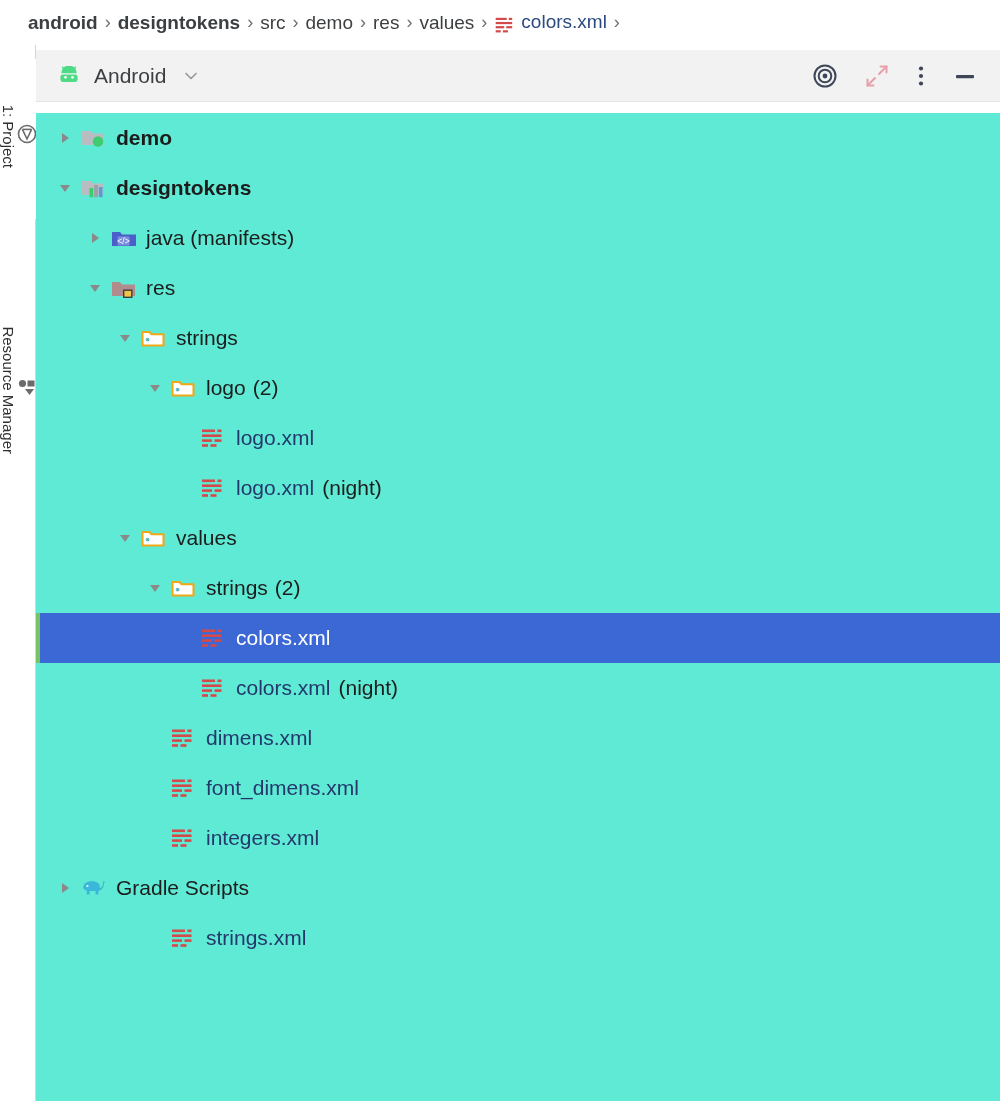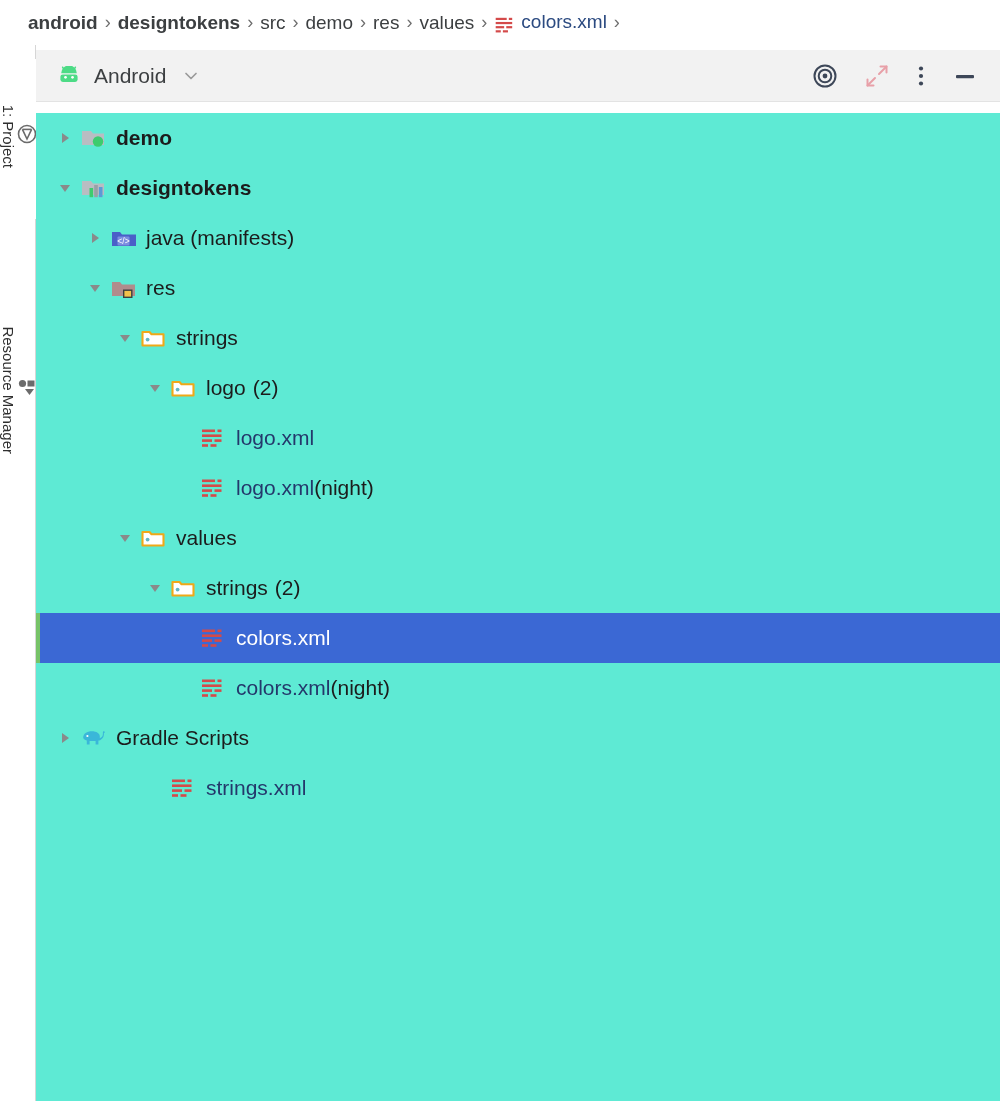--- a/index.html
+++ b/index.html
@@ -71,21 +71,21 @@
   .sel-stripe {
     position: absolute; left: 0; top: 0; width: 4px; height: 100%;
     background: #77c368;
   }
   .arrow { width: 26px; display: flex; align-items: center; justify-content: center; flex: 0 0 26px; }
   .arrow-spacer { width: 26px; flex: 0 0 26px; }
   .node-icon { width: 30px; display: flex; align-items: center; justify-content: center; flex: 0 0 30px; margin-right: 8px; }
   .node-label { color: #1c1c1c; }
   .node-label.bold { font-weight: bold; }
   .node-label.file { color: #24386b; }
-  .node-suffix { color: #1c1c1c; }
+  .node-suffix { color: #1c1c1c; margin-left: 8px; }
   .count { color: #1c1c1c; margin-left: 7px; }
 </style>
 </head>
 <body>
 
 <div class="breadcrumb" id="breadcrumb">
     <span class="crumb bold"><span>android</span></span>
     <span class="crumb-sep">›</span>
     <span class="crumb bold"><span>designtokens</span></span>
     <span class="crumb-sep">›</span>
@@ -382,20 +382,74 @@
             <rect x="14.5" y="14.3" width="7" height="2.6"></rect>
             <rect x="2" y="19.2" width="6" height="2.6"></rect>
             <rect x="10.5" y="19.2" width="6" height="2.6"></rect>
           </g>
         </svg>
       </div>
       <span class="node-label file">colors.xml</span>
       <span class="node-suffix">(night)</span>
     </div>
     <div class="row">
+      <div style="width: 106px; flex: 0 0 106px;"></div>
+      <div class="arrow-spacer"></div>
+      <div class="node-icon">
+        <svg width="26" height="26" viewBox="0 0 26 26">
+          <g fill="#d44a4a">
+            <rect x="2" y="4.5" width="13" height="2.6"></rect>
+            <rect x="17.5" y="4.5" width="4" height="2.6"></rect>
+            <rect x="2" y="9.4" width="19.5" height="2.6"></rect>
+            <rect x="2" y="14.3" width="10" height="2.6"></rect>
+            <rect x="14.5" y="14.3" width="7" height="2.6"></rect>
+            <rect x="2" y="19.2" width="6" height="2.6"></rect>
+            <rect x="10.5" y="19.2" width="6" height="2.6"></rect>
+          </g>
+        </svg>
+      </div>
+      <span class="node-label file">dimens.xml</span>
+    </div>
+    <div class="row">
+      <div style="width: 106px; flex: 0 0 106px;"></div>
+      <div class="arrow-spacer"></div>
+      <div class="node-icon">
+        <svg width="26" height="26" viewBox="0 0 26 26">
+          <g fill="#d44a4a">
+            <rect x="2" y="4.5" width="13" height="2.6"></rect>
+            <rect x="17.5" y="4.5" width="4" height="2.6"></rect>
+            <rect x="2" y="9.4" width="19.5" height="2.6"></rect>
+            <rect x="2" y="14.3" width="10" height="2.6"></rect>
+            <rect x="14.5" y="14.3" width="7" height="2.6"></rect>
+            <rect x="2" y="19.2" width="6" height="2.6"></rect>
+            <rect x="10.5" y="19.2" width="6" height="2.6"></rect>
+          </g>
+        </svg>
+      </div>
+      <span class="node-label file">font_dimens.xml</span>
+    </div>
+    <div class="row">
+      <div style="width: 106px; flex: 0 0 106px;"></div>
+      <div class="arrow-spacer"></div>
+      <div class="node-icon">
+        <svg width="26" height="26" viewBox="0 0 26 26">
+          <g fill="#d44a4a">
+            <rect x="2" y="4.5" width="13" height="2.6"></rect>
+            <rect x="17.5" y="4.5" width="4" height="2.6"></rect>
+            <rect x="2" y="9.4" width="19.5" height="2.6"></rect>
+            <rect x="2" y="14.3" width="10" height="2.6"></rect>
+            <rect x="14.5" y="14.3" width="7" height="2.6"></rect>
+            <rect x="2" y="19.2" width="6" height="2.6"></rect>
+            <rect x="10.5" y="19.2" width="6" height="2.6"></rect>
+          </g>
+        </svg>
+      </div>
+      <span class="node-label file">integers.xml</span>
+    </div>
+    <div class="row">
       <div style="width: 16px; flex: 0 0 16px;"></div>
       <div class="arrow">
         <svg width="16" height="16" viewBox="0 0 16 16">
           <polygon points="5,3 12,8 5,13" fill="#8a8a8a"></polygon>
         </svg>
       </div>
       <div class="node-icon">
         <svg width="26" height="26" viewBox="0 0 26 26">
           <g fill="#3ab7d9">
             <path d="M3.2 12.5 C3.2 8.6 7 6.2 11.8 6.2 C16.5 6.2 19.8 8.4 19.8 11.4 L19.8 13.3 C21.6 12.6 22.9 11 22.9 9 L22.9 7.2 C22.9 6.5 23.5 6 24.1 6.2 C24.6 6.4 24.9 6.9 24.7 7.4 C24.6 7.8 24.2 8 23.9 8 L23.9 9.2 C23.9 12.6 21.3 15.2 18.4 15.6 L18.4 19.6 L15.6 19.6 L15.6 16 L9.6 16 L9.6 19.6 L6.8 19.6 L6.8 15.5 C4.7 14.8 3.2 13.8 3.2 12.5 Z"></path>

